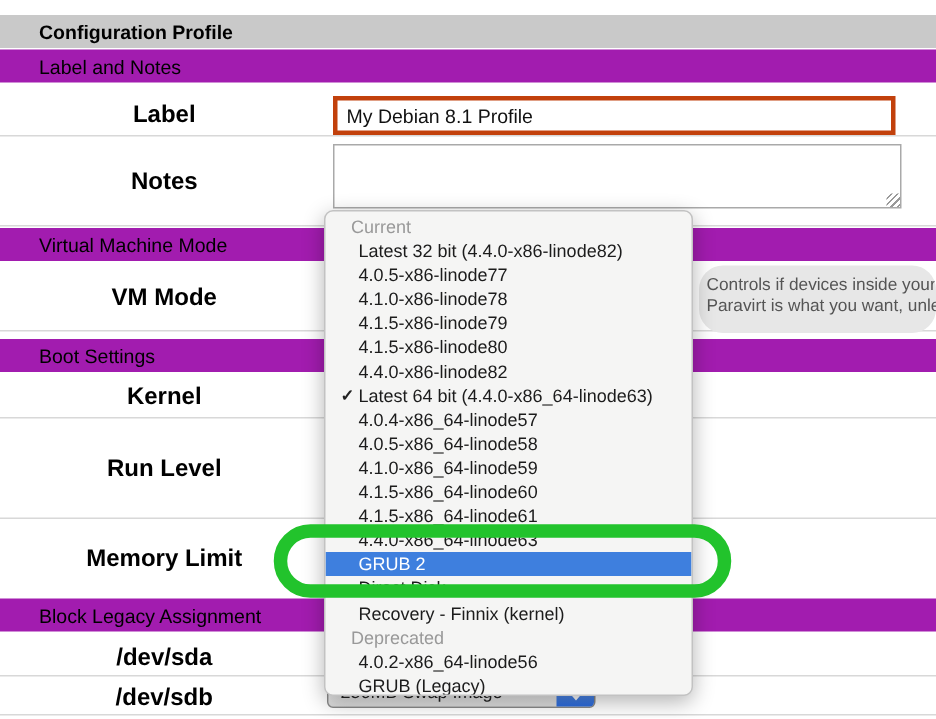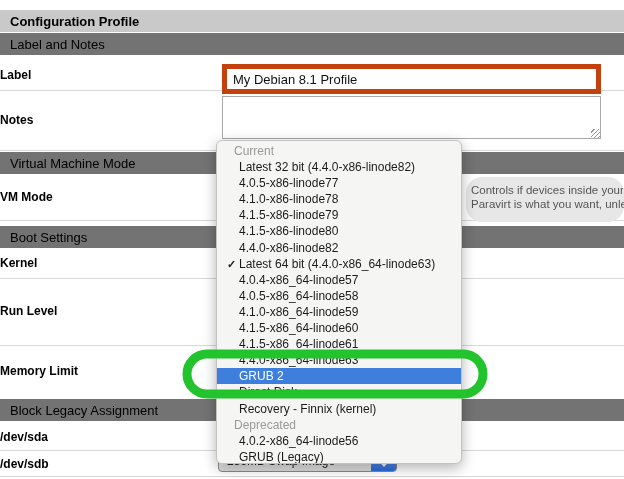--- a/index.html
+++ b/index.html
@@ -1,26 +1,26 @@
 <!DOCTYPE html>
 <html style="--hl: #3e7fde; --selblue: #2a6ade;"><head>
 <meta charset="utf-8">
 <style>
   html,body{margin:0;padding:0;background:#fff;}
   #screen{position:relative;width:624px;height:479px;background:#fff;overflow:hidden;
           font-family:"Liberation Sans",sans-serif;color:#000;}
   .band{position:absolute;left:0;width:624px;height:22px;display:flex;align-items:center;
-        padding-left:10px;box-sizing:border-box;font-size:13px;}
+        padding-left:26px;box-sizing:border-box;font-size:13px;}
   .band-main{background:#c9c9c9;font-weight:bold;}
-  .band-sub{background:#737373;}
+  .band-sub{background:#a21caf;}
   .hr{position:absolute;left:0;width:624px;height:1px;background:#d8d8d8;}
-  .flabel{position:absolute;left:0;width:219px;text-align:left;font-weight:bold;
-          font-size:12px;white-space:nowrap;}
+  .flabel{position:absolute;left:0;width:219px;text-align:center;font-weight:bold;
+          font-size:16px;white-space:nowrap;}
   .text-input{position:absolute;left:222px;top:64px;width:363px;height:20px;
-          border:5px solid #c2410c;font:13px "Liberation Sans",sans-serif;
+          border:3px solid #c2410c;font:13px "Liberation Sans",sans-serif;
           padding:0 0 0 6px;box-sizing:content-box;background:#fff;color:#111;outline:none;}
   .notes-area{position:absolute;left:222px;top:96px;width:379px;height:43px;
           border:1px solid #a9a9a9;background:#fff;resize:none;
           font:13px "Liberation Sans",sans-serif;box-sizing:border-box;outline:none;}
   .resize-grip{position:absolute;left:591px;top:129px;width:9px;height:9px;z-index:2;
           background:repeating-linear-gradient(135deg,transparent 0 2px,#999 2px 3px);}
   .help-box{position:absolute;left:466px;top:177px;width:158px;height:45px;background:#e7e7e7;
           font-size:11.5px;line-height:14px;color:#555;padding:6px 0 0 5px;
           box-sizing:border-box;white-space:nowrap;overflow:hidden;z-index:1;border-radius:16px;}
   

